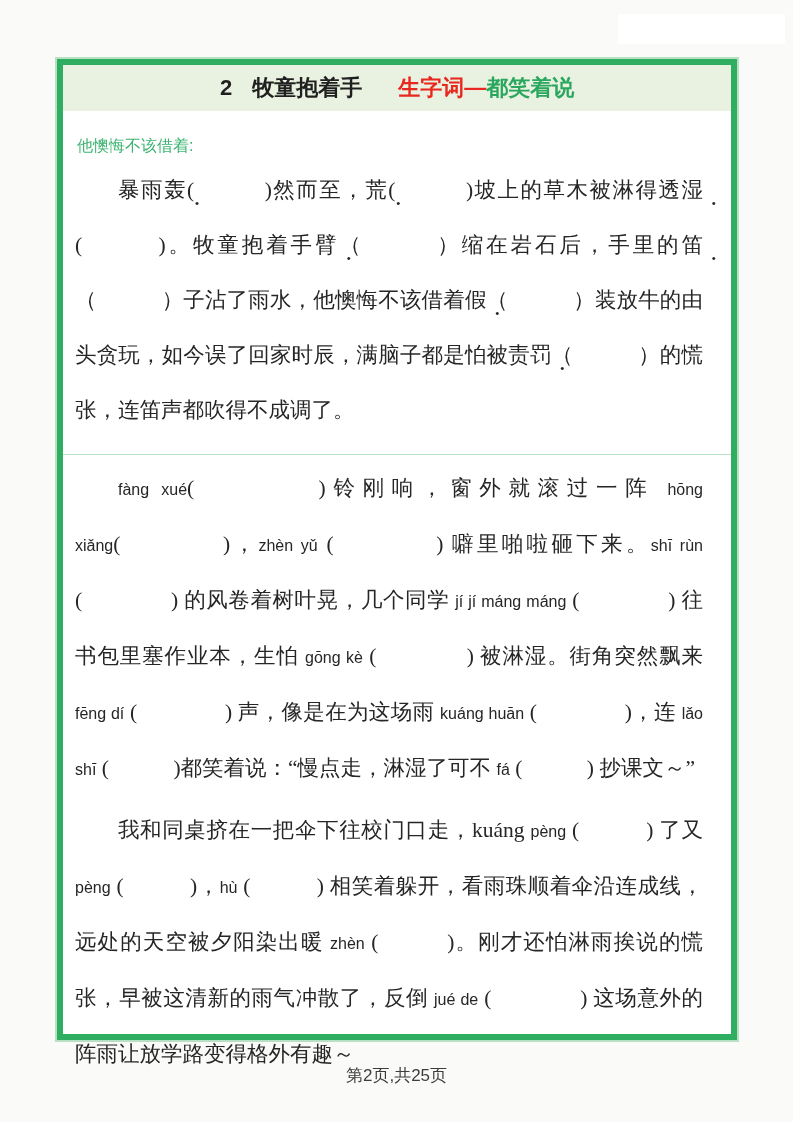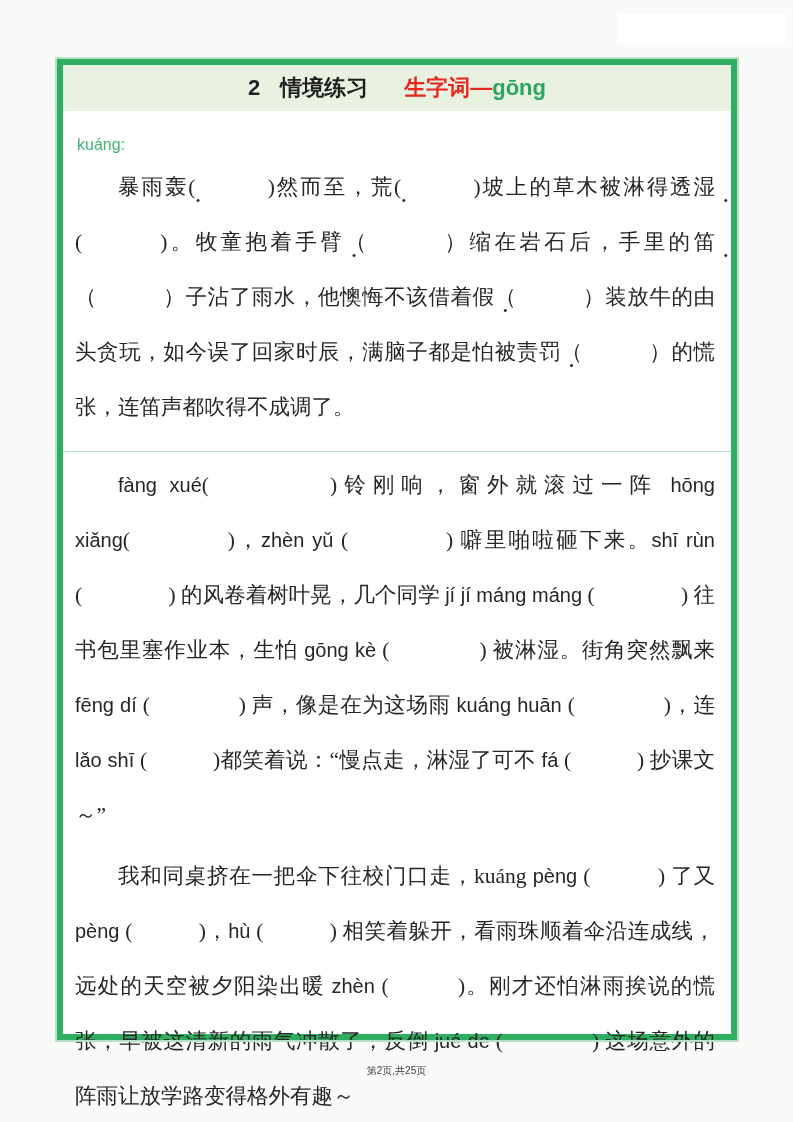--- a/index.html
+++ b/index.html
@@ -55,27 +55,27 @@
     font-size: 16px;
     font-family: "Liberation Sans", "DejaVu Sans", sans-serif;
     margin: 25px 0 0 2px;
   }
 
   .para {
     font-size: 21.5px;
     line-height: 55px;
     color: var(--body-text, #262626);
     text-align: justify;
-    margin: 6px 4px 0 0;
+    margin: 6px 16px 0 0;
   }
   .para.indent { text-indent: 2em; }
 
   .py {
     font-family: "Liberation Sans", "DejaVu Sans", sans-serif;
-    font-size: 20px;
+    font-size: 16px;
   }
 
   .em { position: relative; }
   .em::after {
     content: "\2022";
     position: absolute;
     left: 50%;
     bottom: -0.6em;
     transform: translateX(-50%);
     font-size: 13px;
@@ -86,45 +86,45 @@
   .divider {
     border-top: 1px solid var(--frame-halo, #bfe4c9);
     margin: 16px -12px 0 -12px;
   }
 
   .footer {
     position: absolute;
     left: 0; right: 0;
     top: 1064px;
     text-align: center;
-    font-size: 10px;
+    font-size: 17px;
     color: #3d3d3d;
     font-family: "Liberation Sans", "DejaVu Sans", sans-serif;
   }
 </style>
 </head>
 <body>
 
 <div class="page">
 
   <div class="white-strip"></div>
 
   <div class="frame">
 
     <div class="header">
       <span class="t-black t-num">2</span>
-      <span class="t-black t-title">情境练习</span>
+      <span class="t-black t-title">牧童抱着手</span>
       <span class="t-red">生字词—</span>
-      <span class="t-green">gōng</span>
+      <span class="t-green">都笑着说</span>
     </div>
 
     <div class="content">
 
       <div class="section">
-        <div class="section-label">kuáng:</div>
+        <div class="section-label">他懊悔不该借着:</div>
         <div class="paragraphs">
             <p class="para indent"><span>暴雨</span><span class="em">轰</span><span>(　　　)然而至，</span><span class="em">荒</span><span>(　　　)坡上的草木被淋得透</span><span class="em">湿</span><span>(　　　)。牧童抱着手</span><span class="em">臂</span><span>（　　　）缩在岩石后，手里的</span><span class="em">笛</span><span>（　　　）子沾了雨水，他懊悔不该借着</span><span class="em">假</span><span>（　　　）装放牛的由头贪玩，如今误了回家时辰，满脑子都是怕被责</span><span class="em">罚</span><span>（　　　）的慌张，连笛声都吹得不成调了。</span></p>
           </div>
       </div>
 
       <div class="divider"></div>
 
       <div class="section">
         <div class="paragraphs">
             <p class="para indent"><span class="py">fàng xué</span><span>(　　　　)铃刚响，窗外就滚过一阵 </span><span class="py">hōng xiǎng</span><span>(　　　　)，</span><span class="py">zhèn yǔ</span><span> (　　　　) 噼里啪啦砸下来。</span><span class="py">shī rùn</span><span> (　　　　) 的风卷着树叶晃，几个同学 </span><span class="py">jí jí máng máng</span><span> (　　　　) 往书包里塞作业本，生怕 </span><span class="py">gōng kè</span><span> (　　　　) 被淋湿。街角突然飘来 </span><span class="py">fēng dí</span><span> (　　　　) 声，像是在为这场雨 </span><span class="py">kuáng huān</span><span> (　　　　)，连 </span><span class="py">lǎo shī</span><span> (　　　)都笑着说：“慢点走，淋湿了可不 </span><span class="py">fá</span><span> (　　　) 抄课文～”</span></p>

